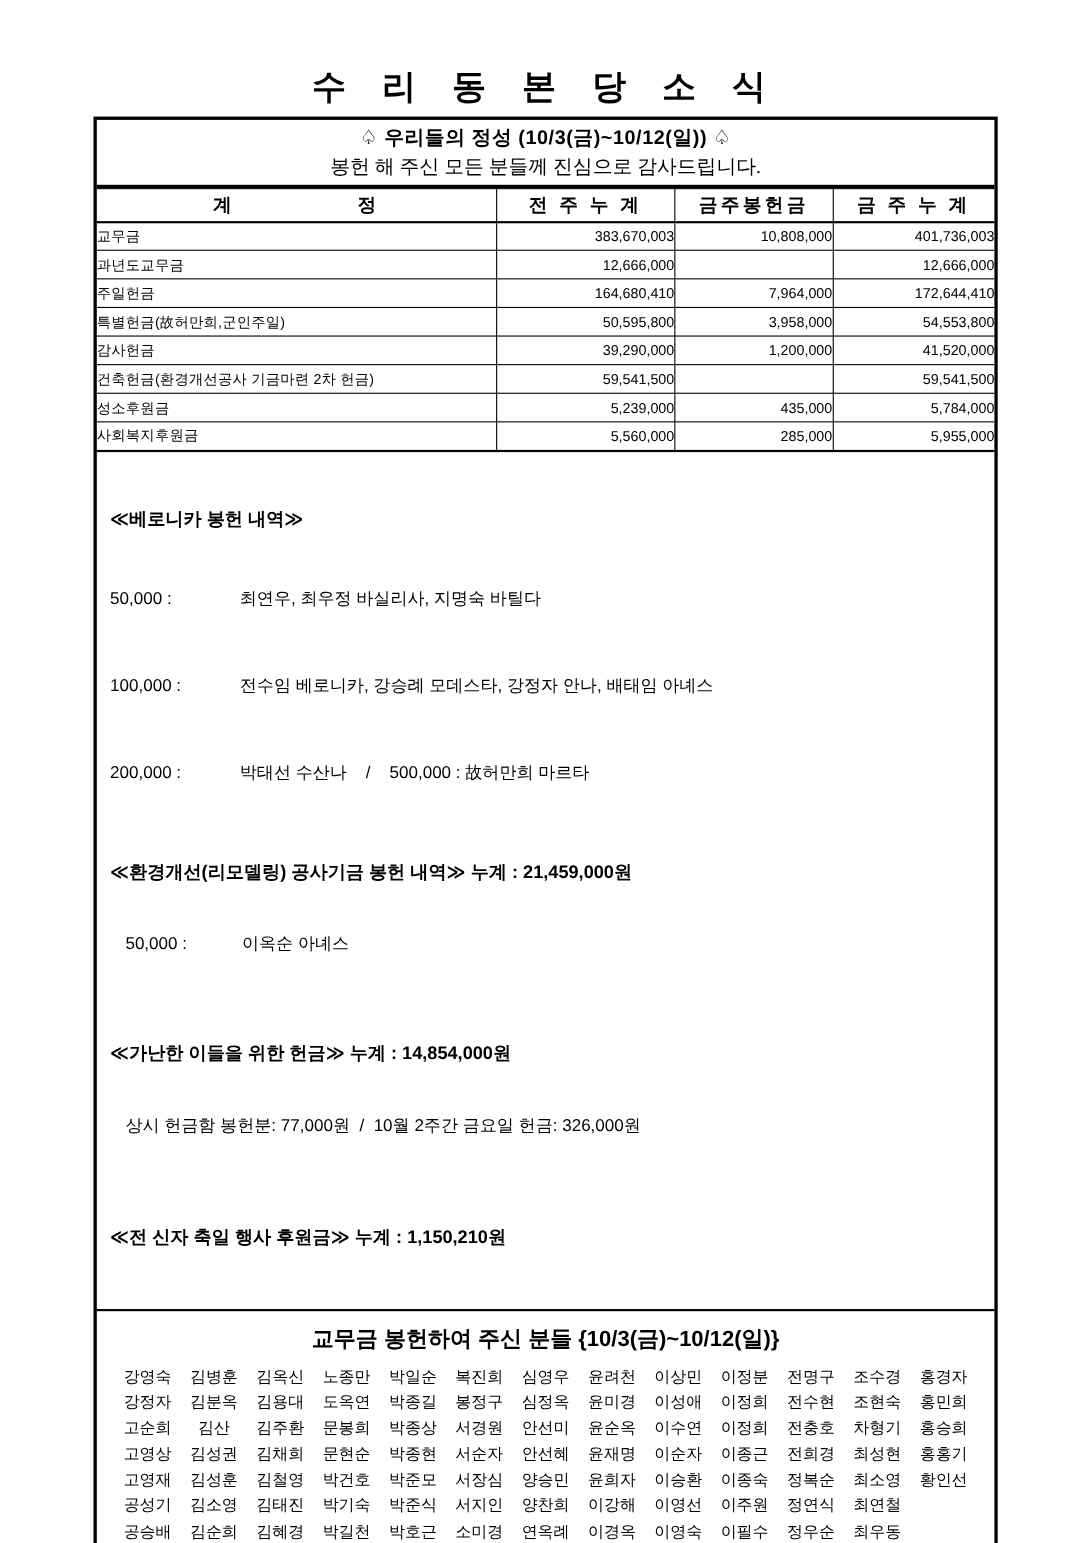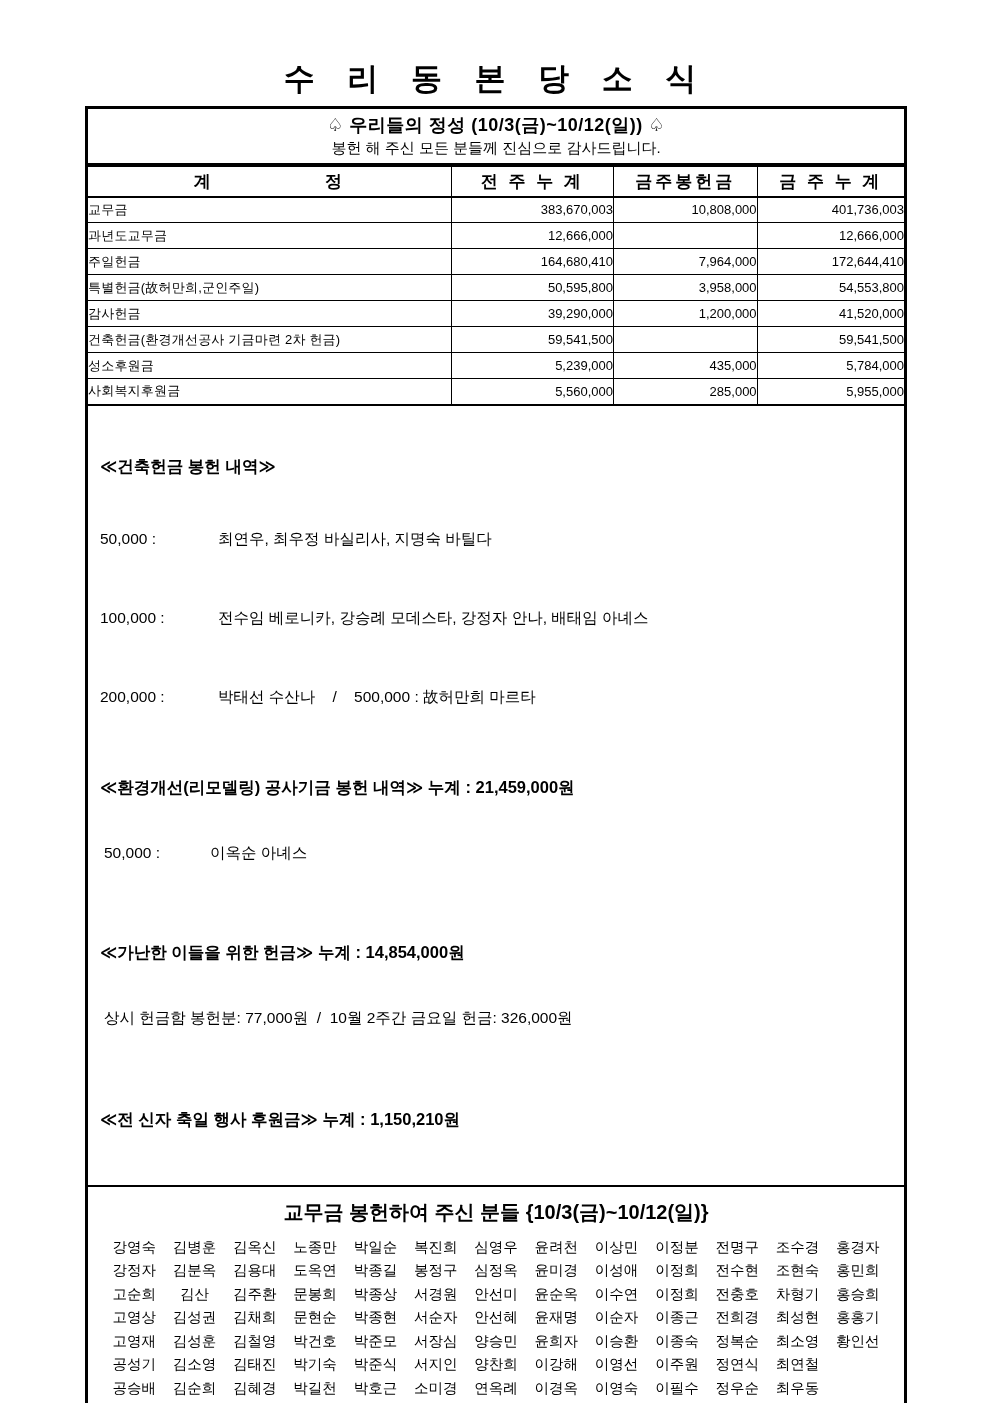--- a/index.html
+++ b/index.html
@@ -12,21 +12,21 @@
   .page-title {
     text-align:center; font-size:31px; font-weight:700;
     letter-spacing:12px; padding-top:58px; margin-bottom:6px;
     white-space:nowrap;
   }
   .outer { width:822px; margin:0 auto; border:3px solid #000; background:#fff; }
 
   
   .head-box { border-bottom:3px solid #000; text-align:center; padding:4px 0 5px; }
   .head-title { font-size:18px; font-weight:700; letter-spacing:0.5px; }
-  .head-sub { font-size:15px; margin-top:2px; }
+  .head-sub { font-size:18px; margin-top:2px;font-family:Liberation Serif, serif; }
 
   
   table.offer { width:100%; border-collapse:collapse; border-bottom:2px solid #000; }
   .offer th, .offer td { border:1px solid #000; }
   .offer tr > *:first-child { border-left:none; }
   .offer tr > *:last-child { border-right:none; }
   .offer th {
     font-size:17px; font-weight:700; height:30px; letter-spacing:3px;
     border-bottom:2px solid #000; padding:0;
   }
@@ -34,21 +34,21 @@
   .offer td { font-size:13px; height:26px; padding:0 0; }
   .offer td.c-name { text-align:left; letter-spacing:0.2px; }
   .offer td.c-num { text-align:right; }
 
   
   .details { border-bottom:2px solid #000; padding:10px 12px 14px; font-size:15.5px; white-space:pre-wrap; }
   .d-title { font-size:16.5px; font-weight:700; margin:4px 0 4px; }
   .d-row { margin:11px 0; }
   .amt { display:inline-block; width:104px; white-space:pre; }
   .nm { padding-left:14px; }
-  .d-sub { margin:4px 4px 10px; }
+  .d-sub { margin:4px 14px 10px; }
 
   
   .donors { border-bottom:2px solid #000; padding:8px 0 12px; }
   .donors-title { text-align:center; font-weight:700; font-size:20px; margin:4px 0 10px; }
   .donors-grid {
     display:grid; grid-template-columns:repeat(13,1fr);
     padding:0 16px; font-size:14.5px; line-height:23.5px; text-align:center;
   }
 </style>
 </head>
@@ -130,21 +130,21 @@
           <tr>
             <td class="c-name">사회복지후원금</td>
             <td class="c-num">5,560,000</td>
             <td class="c-num">285,000</td>
             <td class="c-num">5,955,000</td>
           </tr>
         </tbody>
     </table>
 
     <div class="details">
-      <div class="d-title">≪건축헌금 봉헌 내역≫</div>
+      <div class="d-title">≪베로니카 봉헌 내역≫</div>
       <div class="d-row"><span class="amt">50,000 :</span><span class="nm">최연우, 최우정 바실리사, 지명숙 바틸다</span></div>
       <div class="d-row"><span class="amt">100,000 :</span><span class="nm">전수임 베로니카, 강승례 모데스타, 강정자 안나, 배태임 아녜스</span></div>
       <div class="d-row"><span class="amt">200,000 :</span><span class="nm">박태선 수산나    /    500,000 : 故허만희 마르타</span></div>
 
       <div class="d-title">≪환경개선(리모델링) 공사기금 봉헌 내역≫ 누계 : 21,459,000원</div>
       <div class="d-sub"><span class="amt" style="width:92px">50,000 :</span><span class="nm">이옥순 아녜스</span></div>
 
       <div class="d-title" style="margin-top:14px">≪가난한 이들을 위한 헌금≫ 누계 : 14,854,000원</div>
       <div class="d-sub">상시 헌금함 봉헌분: 77,000원  /  10월 2주간 금요일 헌금: 326,000원</div>
 

